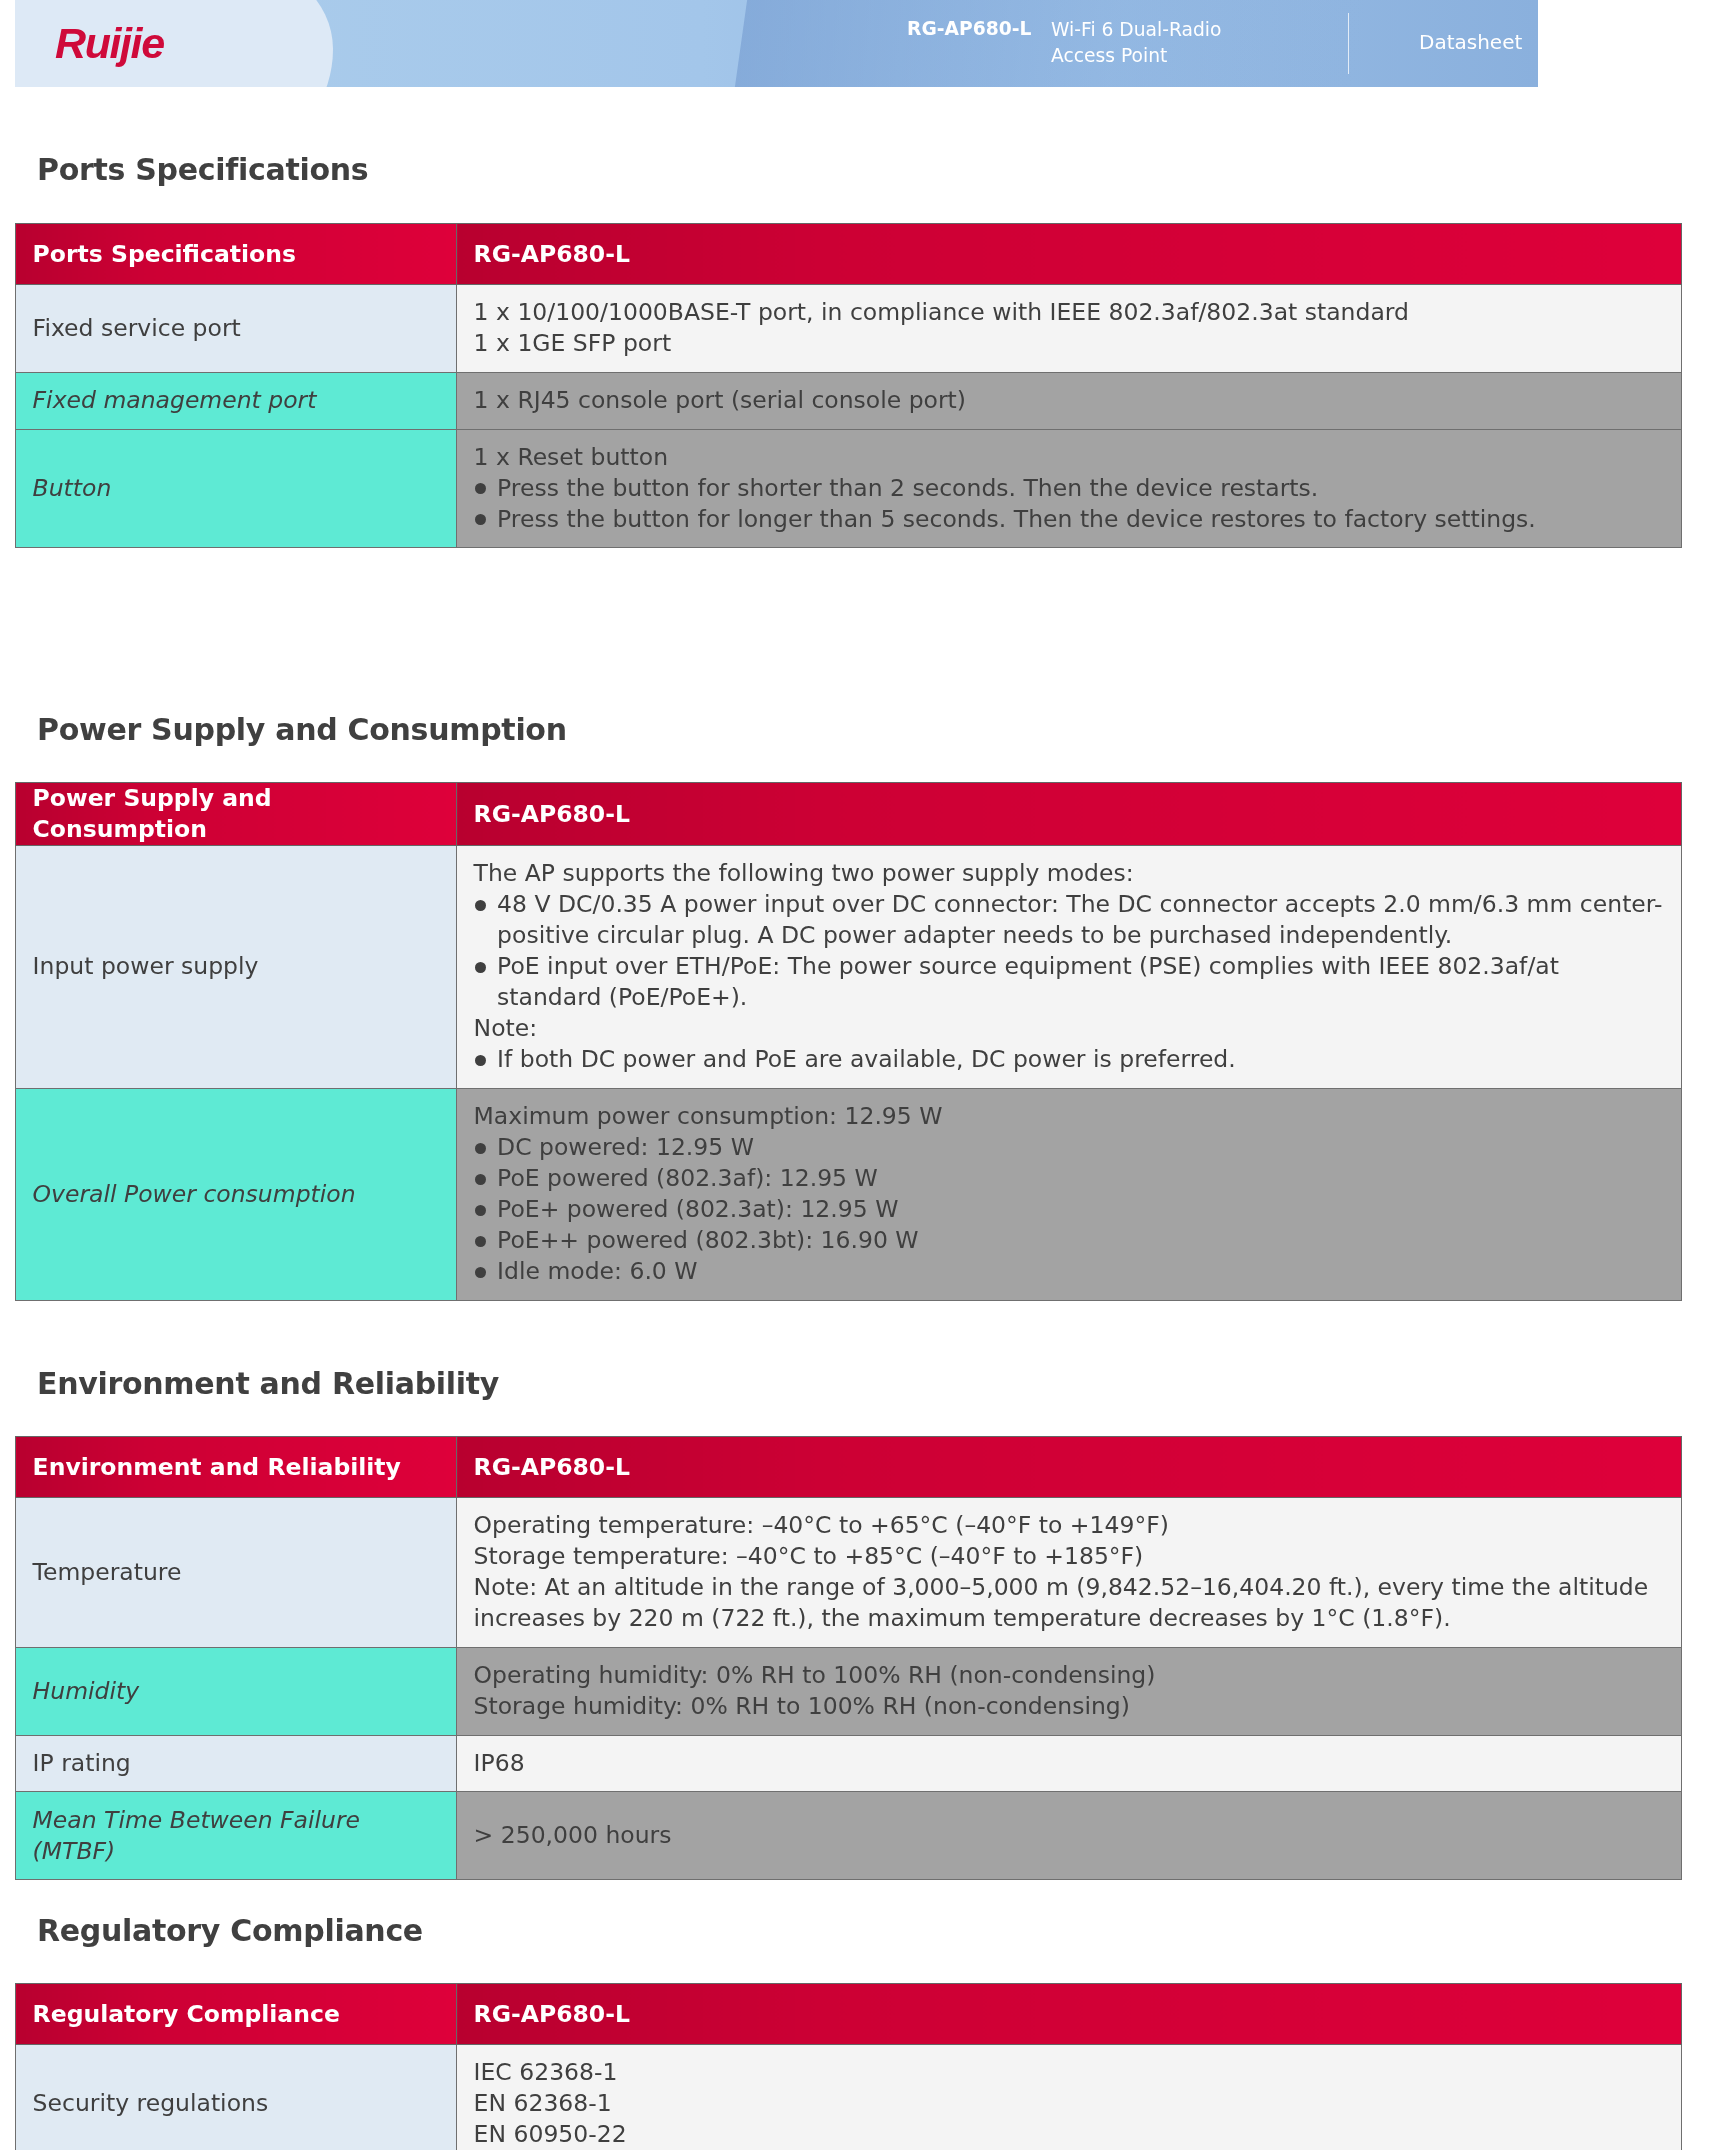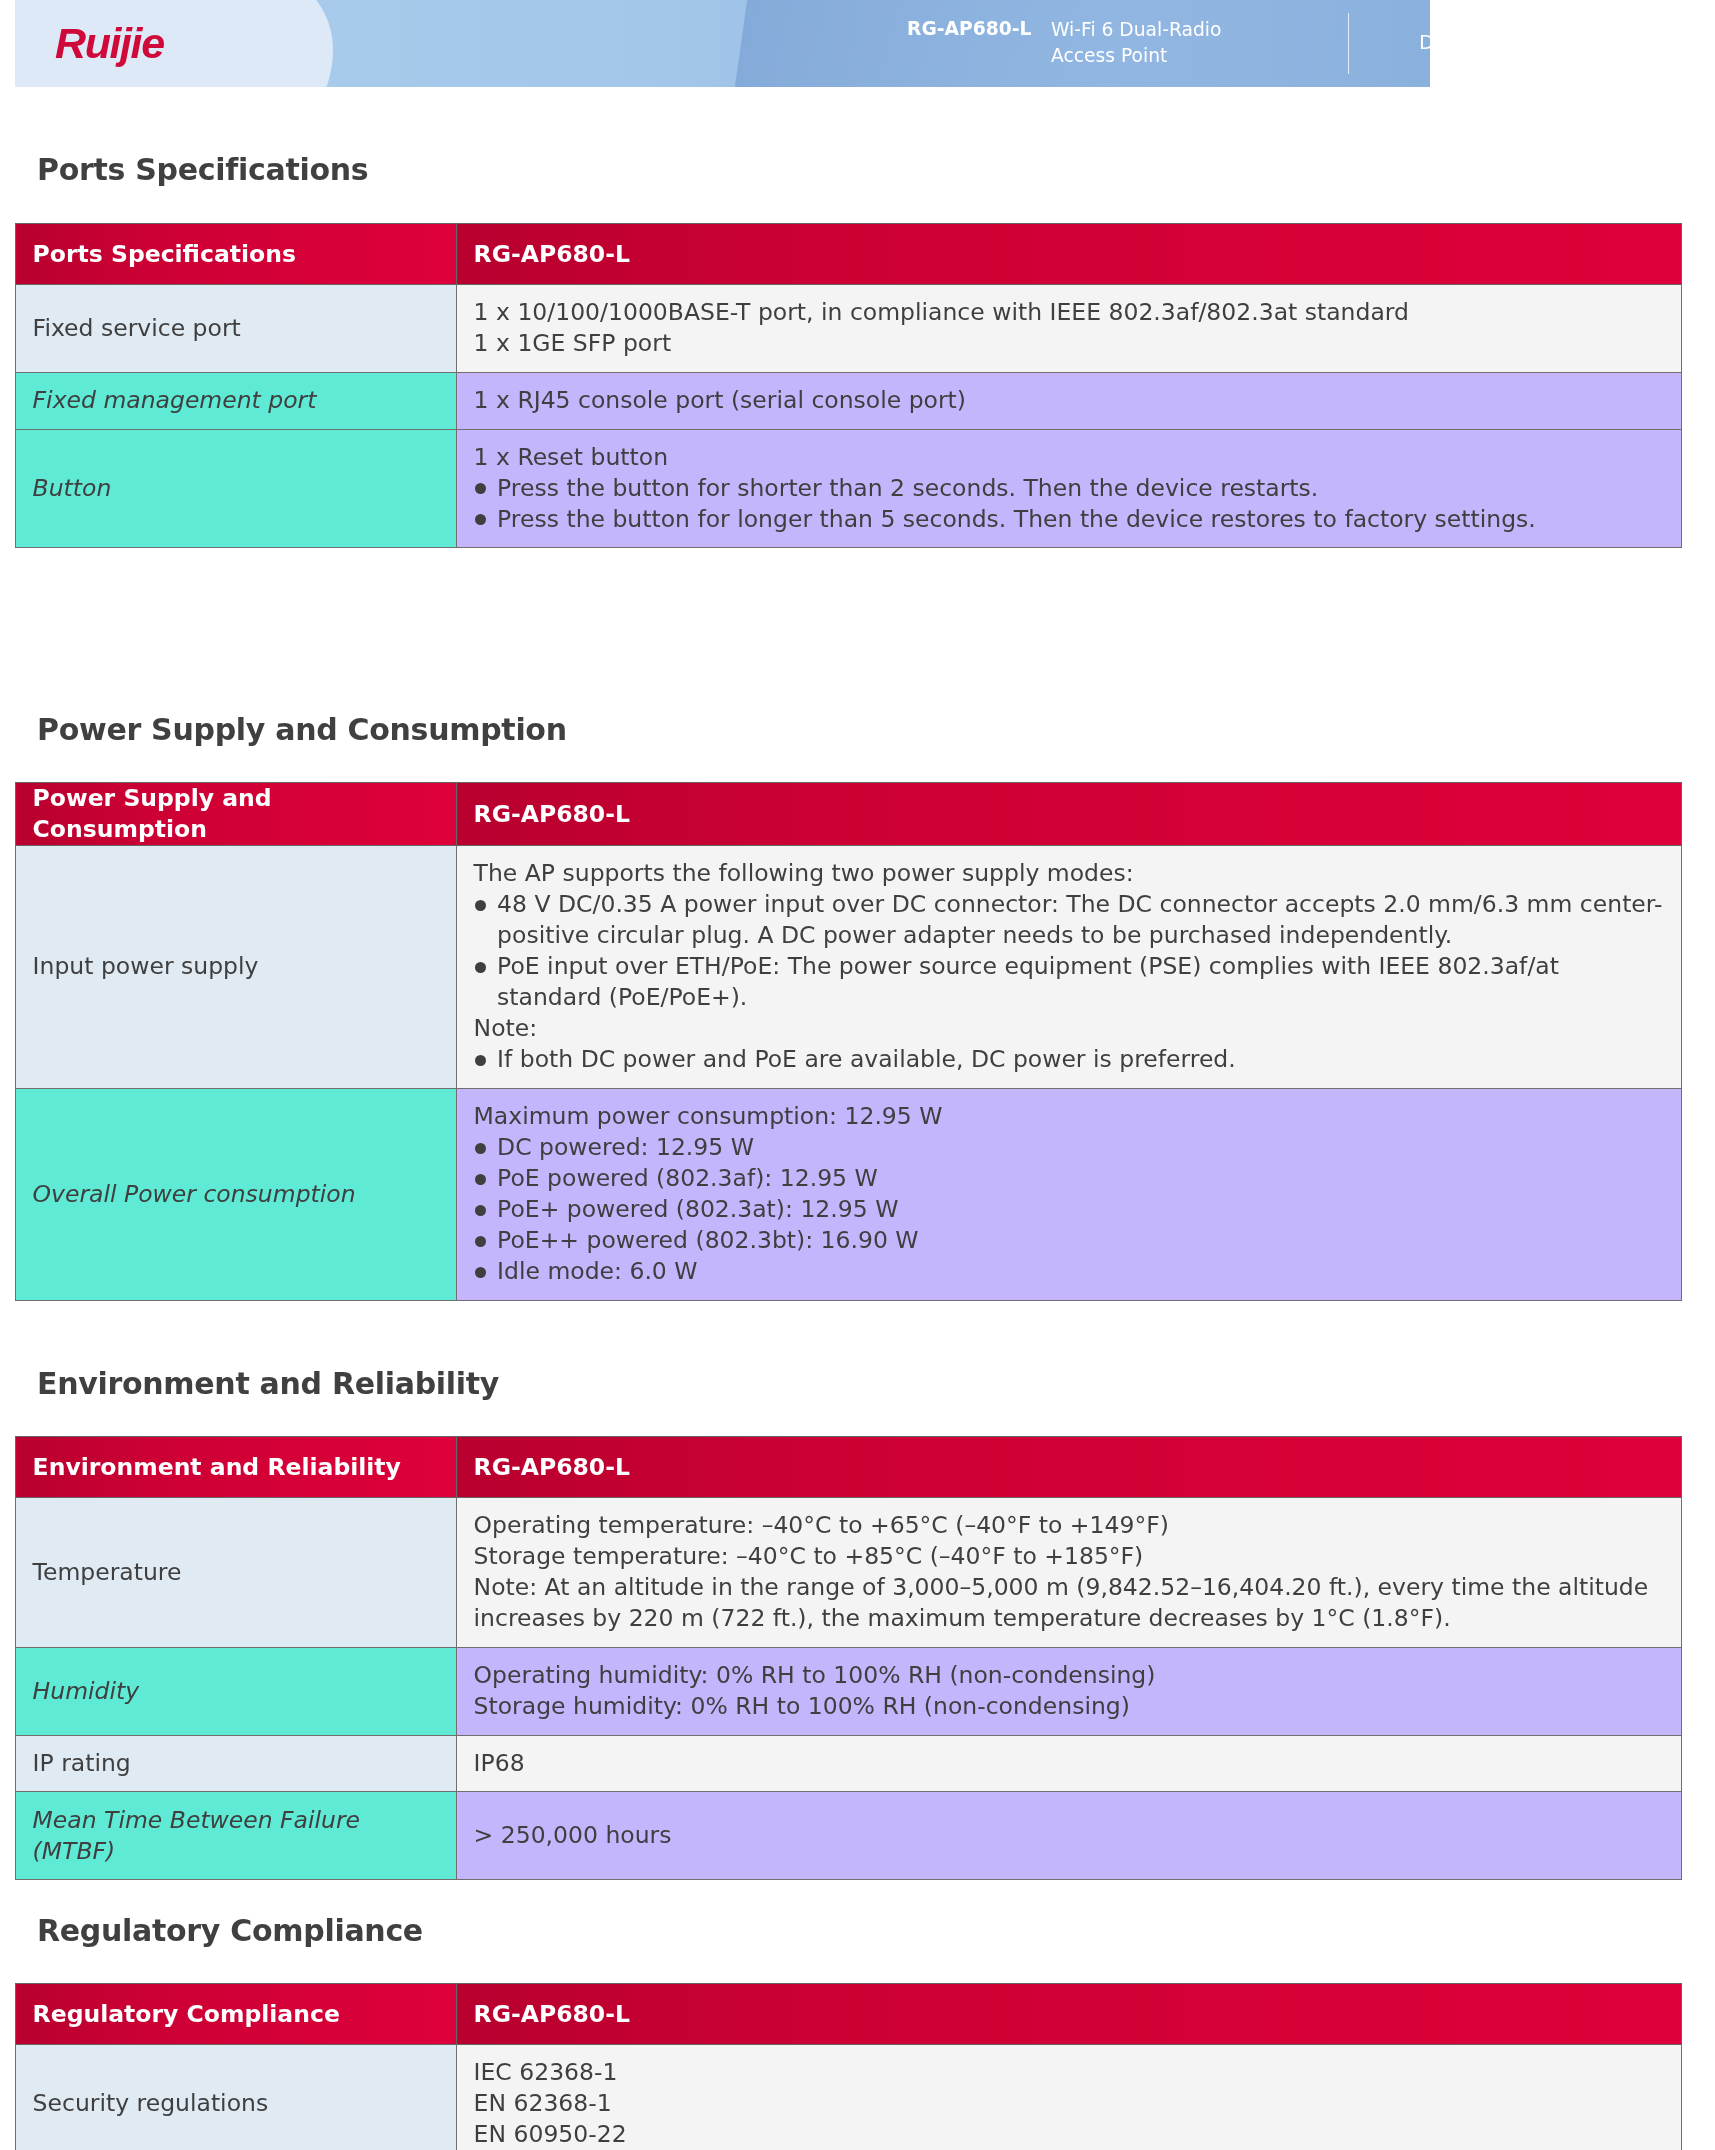--- a/index.html
+++ b/index.html
@@ -1,21 +1,21 @@
 <!DOCTYPE html>
 <html style="font-size:11px"><head>
   <meta charset="utf-8">
   <style>
     * { box-sizing: border-box; margin: 0; padding: 0; }
     html, body { width: 1715px; height: 2151px; background: #ffffff; overflow: hidden; }
     body { font-family: "DejaVu Sans", "Liberation Sans", sans-serif; color: #3f3f3f; position: relative; }
 
     
     .banner {
-      position: absolute; left: 15px; top: 0; width: 1415px; height: 87px;
+      position: absolute; left: 15px; top: 0; width: 1523px; height: 87px;
       background: linear-gradient(90deg, #dfeaf6 0%, #dbe8f5 16%, #a9cbeb 17%, #a3c6ea 45%, #9bbfe6 62%, #8ab0dd 100%);
       overflow: hidden;
     }
     .banner .swoosh-left {
       position: absolute; left: -28px; top: -41px; width: 346px; height: 180px;
       background: #dde9f6; border-radius: 0 60% 40% 0 / 0 100% 100% 0;
     }
     .banner .swoosh-right {
       position: absolute; left: 726px; top: 0; width: 622px; height: 87px;
       background: linear-gradient(90deg, rgba(110,150,205,0.55) 0%, rgba(130,170,220,0.2) 60%, rgba(150,185,228,0) 100%);
@@ -50,21 +50,21 @@
       color: #ffffff; font-weight: bold; text-align: left; height: 61px;
       padding: 0 16.6px; font-size: 23.5px; border: 1.4px solid #666;
     }
     .spec-table th + th { border-left: 1.4px solid #8a1d33; }
     .spec-table td {
       border: 1.4px solid #6f6f6f; padding: 12.4px 16.6px; vertical-align: middle; color: #3f3f3f;
     }
     .spec-table tr.odd td.lbl { background: #e0eaf3; }
     .spec-table tr.even td.lbl { background: #5eead4; font-style: italic; }
     .spec-table tr.odd td.val { background: #f4f4f4; }
-    .spec-table tr.even td.val { background: #c4b5fd; }
+    .spec-table tr.even td.val { background: #a3a3a3; }
     .line { display: block; }
     .bullet { display: block; padding-left: 23.5px; position: relative; }
     .bullet::before {
       content: ""; position: absolute; left: 1.4px; top: 10.4px; width: 11px; height: 11px;
       border-radius: 50%; background: #3f3f3f;
     }
   </style>
 </head>
 <body>
 

